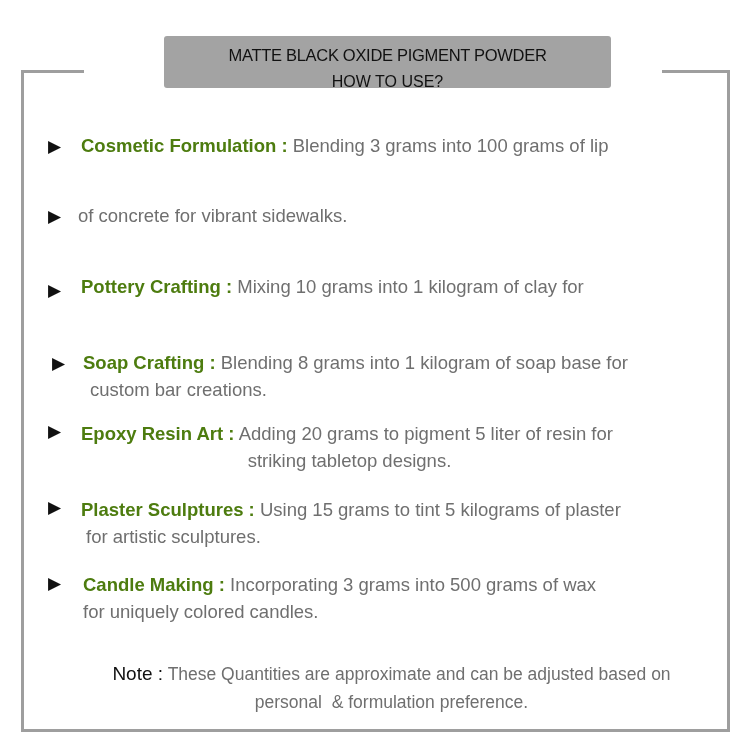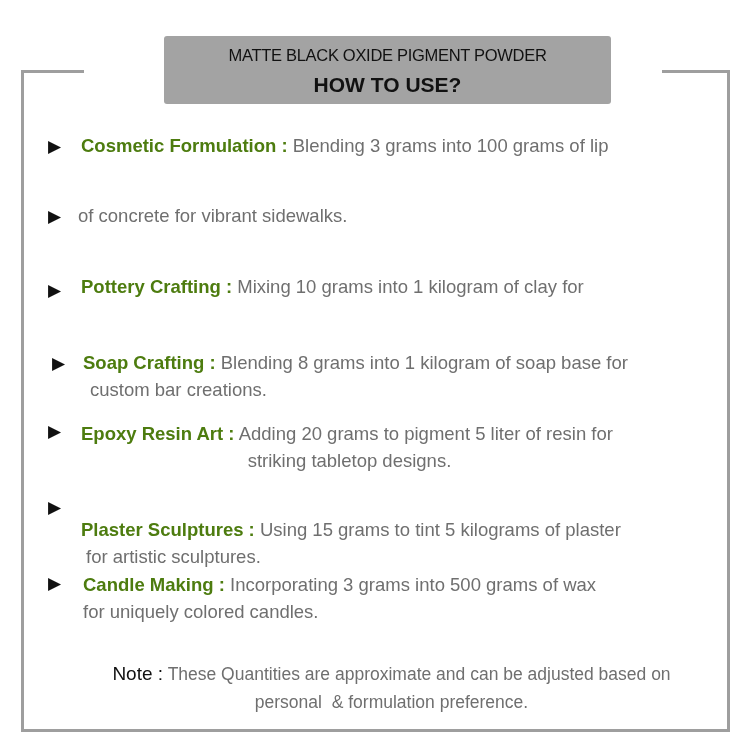--- a/index.html
+++ b/index.html
@@ -22,41 +22,40 @@
     .frame-top-right { left: 662px; top: 70px; width: 68px; height: 3px; }
     .frame-left { left: 21px; top: 70px; width: 3px; height: 662px; }
     .frame-right { left: 727px; top: 70px; width: 3px; height: 662px; }
     .frame-bottom { left: 21px; top: 729px; width: 709px; height: 3px; }
 
     .header-box {
       position: absolute;
       left: 164px;
       top: 36px;
       width: 447px;
-      height: 68px;
+      height: 52px;
       background: #a3a3a3;
       border-radius: 3px;
       text-align: center;
       color: #111111;
     }
     .header-sub {
       position: absolute;
       left: 0; right: 0;
       top: 10px;
       font-size: 16.5px;
       letter-spacing: -0.3px;
       font-family: "Liberation Sans", sans-serif;
     }
     .header-title {
       position: absolute;
       left: 0; right: 0;
       top: 37px;
-      font-size: 21px;
+      font-size: 16px;
       font-family: "Liberation Sans", sans-serif;
-      font-weight: bold;
     }
 
     .item {
       position: absolute;
       font-size: 18.5px;
       line-height: 27px;
       color: #6f6f6f;
       font-family: "Liberation Sans", sans-serif;
     }
     .item .arrow {
@@ -141,21 +140,21 @@
   <span class="arrow" style="top:-2px;">▶</span>
   <div class="line1" style="padding-left:33px;">
     <span class="term">Epoxy Resin Art :</span>
     <span>Adding 20 grams to pigment 5 liter of resin for</span>
   </div>
   <div class="line2" style="padding-left:38px;text-align:center;">striking tabletop designs.</div>
 </div>
 
 <div class="item" style="left:48px; top:496px;">
   <span class="arrow" style="top:-2px;">▶</span>
-  <div class="line1" style="padding-left:33px;margin-top:20px;">
+  <div class="line1" style="padding-left:33px;">
     <span class="term">Plaster Sculptures :</span>
     <span>Using 15 grams to tint 5 kilograms of plaster</span>
   </div>
   <div class="line2" style="padding-left:38px;">for artistic sculptures.</div>
 </div>
 
 <div class="item" style="left:48px; top:571px;">
   <span class="arrow" style="top:-1px;">▶</span>
   <div class="line1" style="padding-left:35px;">
     <span class="term">Candle Making :</span>

